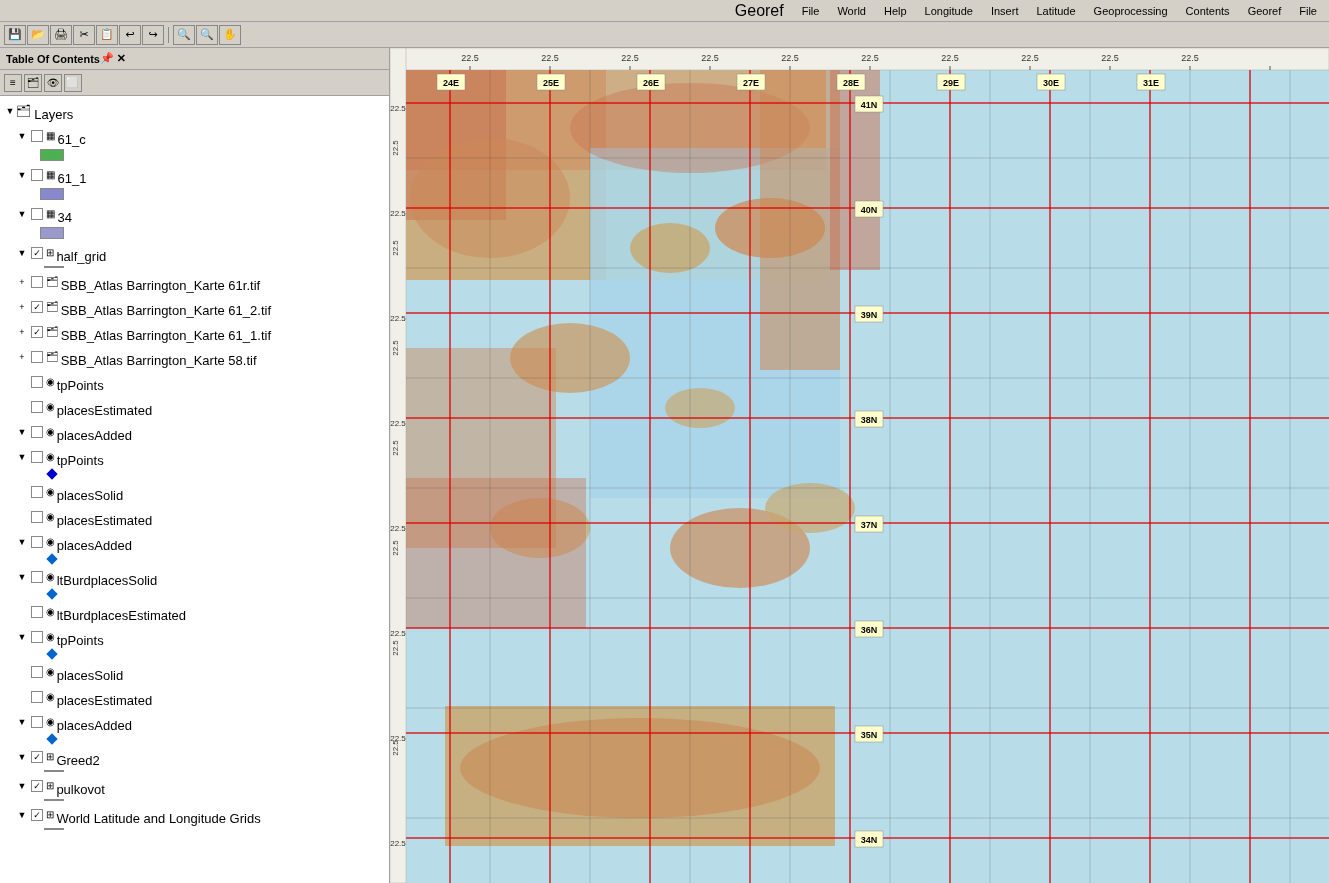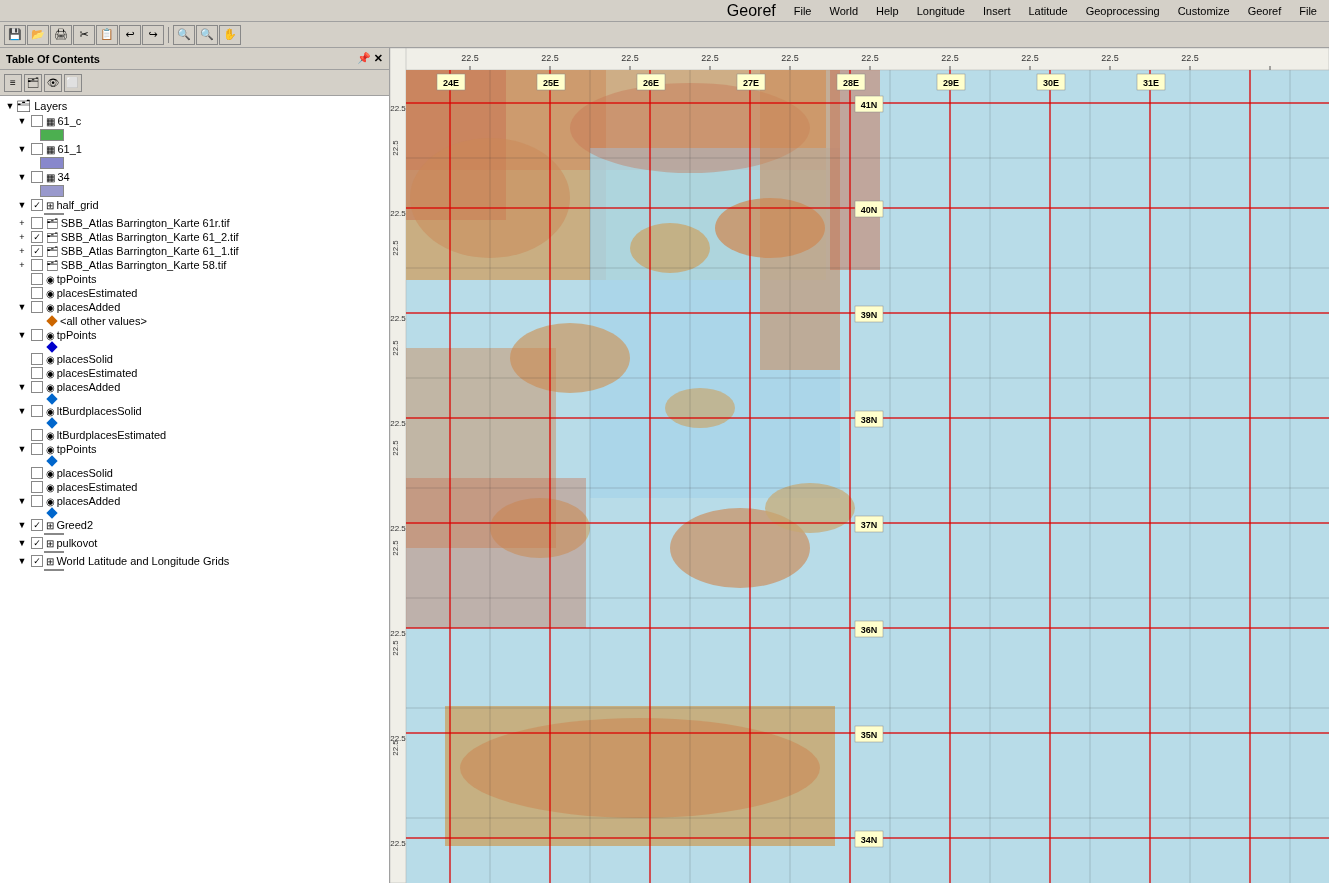--- a/index.html
+++ b/index.html
@@ -47,23 +47,21 @@
       display: flex;
       flex-direction: column;
       flex-shrink: 0;
     }
     #toc-header {
       background: #d4d0c8;
       border-bottom: 1px solid #a0a0a0;
       padding: 2px 6px;
       display: flex;
       align-items: center;
-      justify-content: space-between;
       height: 22px;
-      gap: 16px;
     }
     #toc-header-title { font-weight: bold; font-size: 11px; }
     #toc-toolbar {
       display: flex;
       align-items: center;
       gap: 2px;
       padding: 3px 4px;
       background: #d4d0c8;
       border-bottom: 1px solid #a0a0a0;
       height: 26px;
@@ -103,21 +101,21 @@
       display: inline-flex;
       align-items: center;
       justify-content: center;
       margin: 0 3px;
       flex-shrink: 0;
       background: #fff;
       cursor: pointer;
     }
     .checkbox.checked::after { content: '✓'; font-size: 9px; }
     .checkbox.unchecked { }
-    .label-text { font-size: 11px; color: #000; }
+    .label-text { font-size: 13px; color: #000; margin-top: 8px; }
 
     
     .icon-btn {
       width: 22px;
       height: 20px;
       background: #d4d0c8;
       border: 1px solid #888;
       display: inline-flex;
       align-items: center;
       justify-content: center;
@@ -150,21 +148,21 @@
 
 <div id="menubar">
   <span style="margin-left:auto; font-size:16px; padding-right:8px;">Georef</span>
   <span class="menu-item">File</span>
   <span class="menu-item">World</span>
   <span class="menu-item">Help</span>
   <span class="menu-item">Longitude</span>
   <span class="menu-item">Insert</span>
   <span class="menu-item">Latitude</span>
   <span class="menu-item">Geoprocessing</span>
-  <span class="menu-item">Customize</span>
+  <span class="menu-item">Contents</span>
   <span class="menu-item">Georef</span>
   <span class="menu-item">File</span>
 </div>
 
 <div id="toolbar">
   <button class="icon-btn">💾</button>
   <button class="icon-btn">📂</button>
   <button class="icon-btn">🖨</button>
   <button class="icon-btn">✂</button>
   <button class="icon-btn">📋</button>
@@ -281,24 +279,20 @@
         <span style="font-size:10px;margin-right:2px;">◉</span>
         <span class="label-text">placesEstimated</span>
       </div>
 
       <div class="toc-item toc-indent-1">
         <span class="expand-btn">▼</span>
         <span class="checkbox unchecked"></span>
         <span style="font-size:10px;margin-right:2px;">◉</span>
         <span class="label-text">placesAdded</span>
       </div>
-      <div class="toc-item" style="padding-left:48px;">
-        <span style="display:inline-block;width:8px;height:8px;background:#cc6600;transform:rotate(45deg);margin-right:4px;"></span>
-        <span class="label-text">&lt;all other values&gt;</span>
-      </div>
 
       <div class="toc-item toc-indent-1">
         <span class="expand-btn">▼</span>
         <span class="checkbox unchecked"></span>
         <span style="font-size:10px;margin-right:2px;">◉</span>
         <span class="label-text">tpPoints</span>
       </div>
       <div class="toc-item" style="padding-left:48px;">
         <span style="display:inline-block;width:8px;height:8px;background:#0000cc;transform:rotate(45deg);margin-right:4px;"></span>
       </div>

